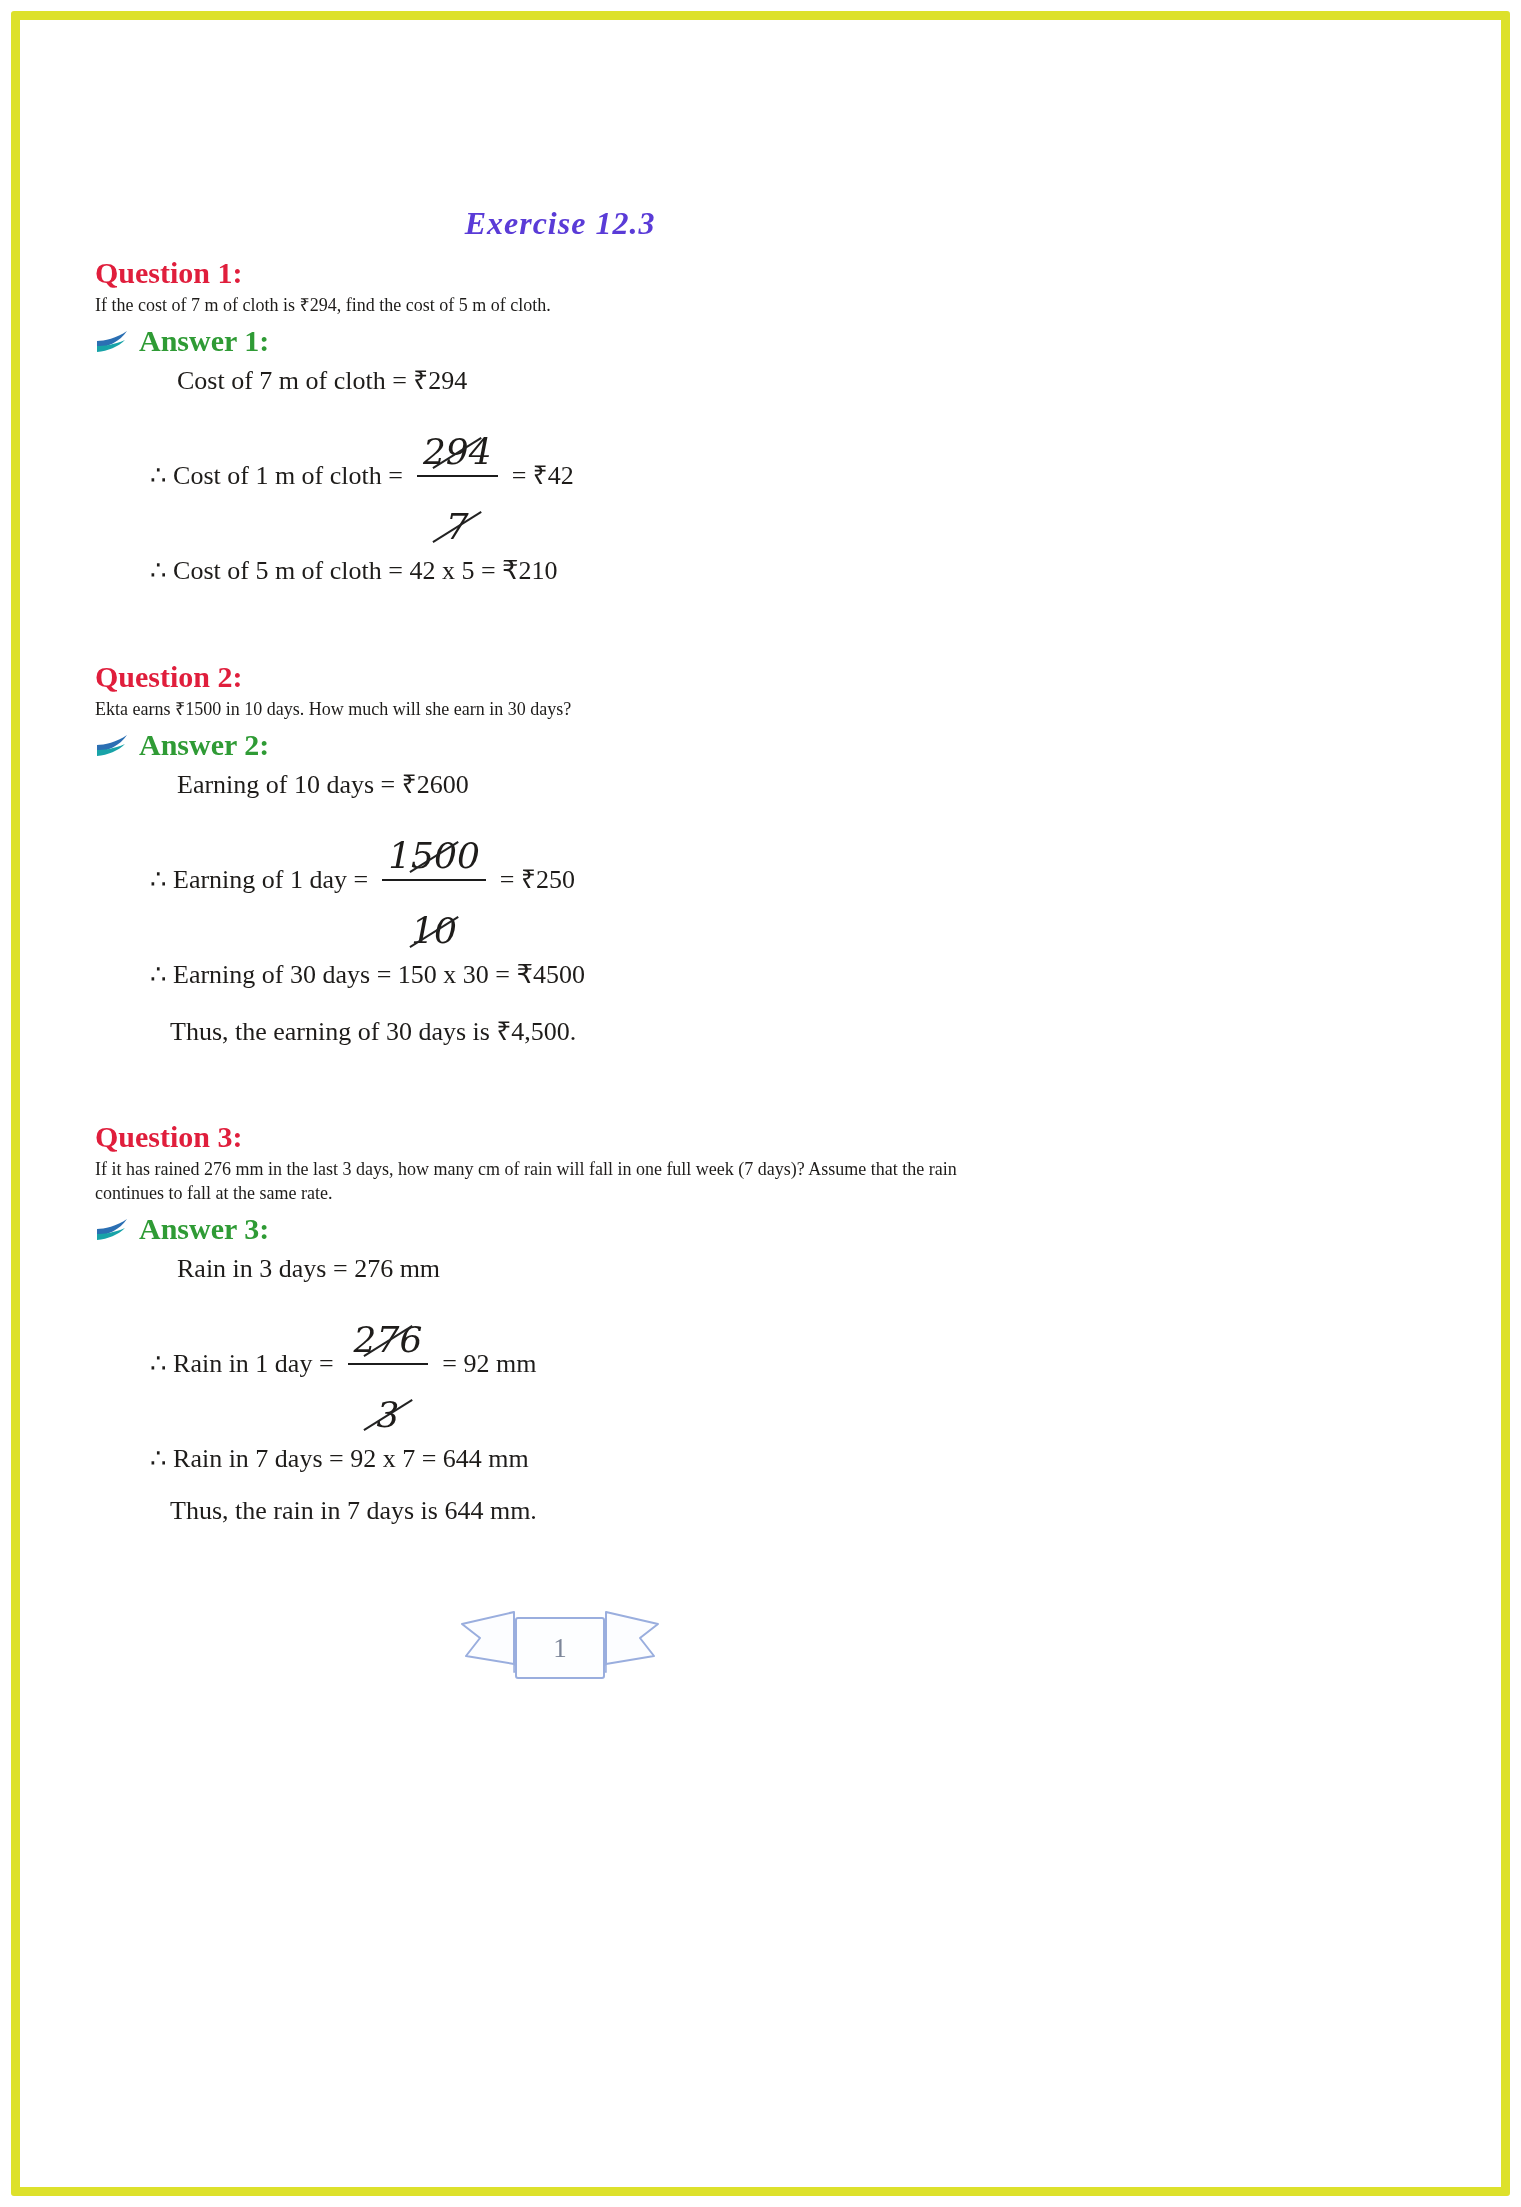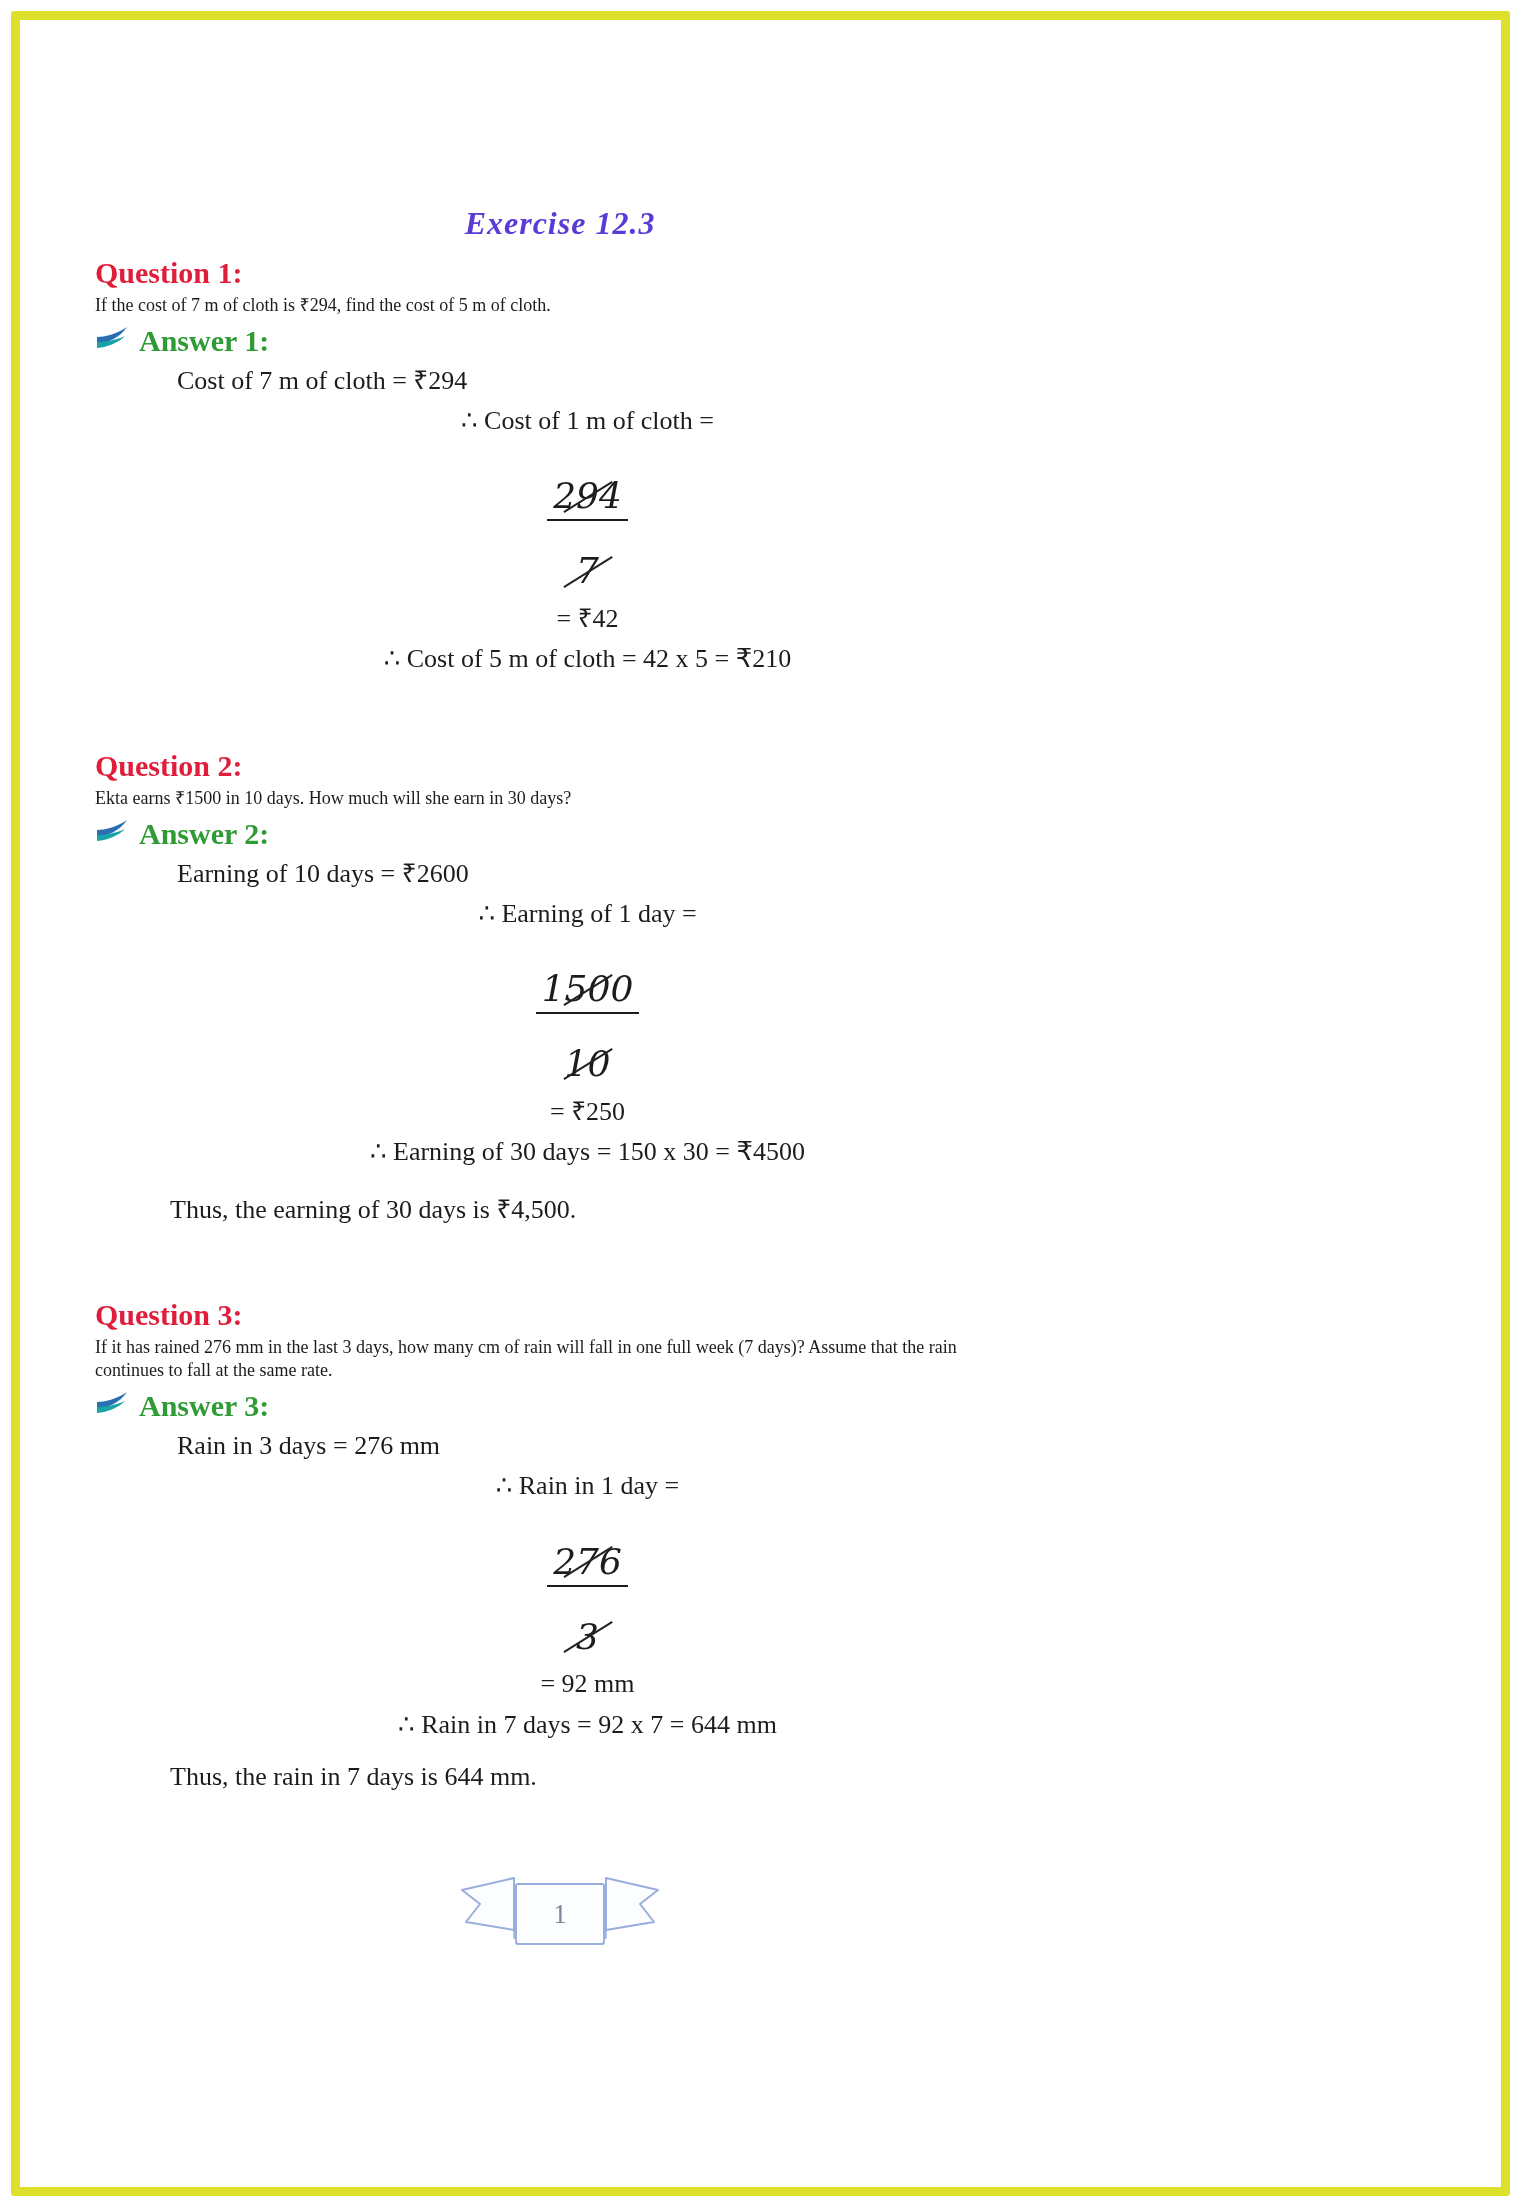--- a/index.html
+++ b/index.html
@@ -36,34 +36,33 @@
   }
   .qblock{margin-bottom:72px;}
   .q-heading{
     font-size:30px;font-weight:bold;color:var(--c-question);
     margin:0 0 4px 0;
   }
   .q-text{
     font-size:18px;line-height:1.32;margin:0 0 6px 0;
   }
   .a-heading{
-    display:flex;gap:10px;
+    display:flex;align-items:center;gap:10px;
     font-size:30px;font-weight:bold;color:var(--c-answer);
     margin:4px 0 6px 0;
   }
   .brand-icon{width:34px;height:26px;flex:0 0 auto;}
   .step{
     font-size:26px;line-height:1.32;
     padding-left:82px;margin:4px 0;
   }
   .step.therefore{
     padding-left:55px;
     display:flex;align-items:center;gap:10px;
     margin:6px 0;
-    flex-direction:column;
   }
   .conclusion{
     font-size:26px;padding-left:75px;margin-top:20px;
   }
   
   .frac{
     display:inline-flex;flex-direction:column;align-items:center;
     vertical-align:middle;margin:0 4px;min-width:72px;
   }
   .frac .num,.frac .den{

